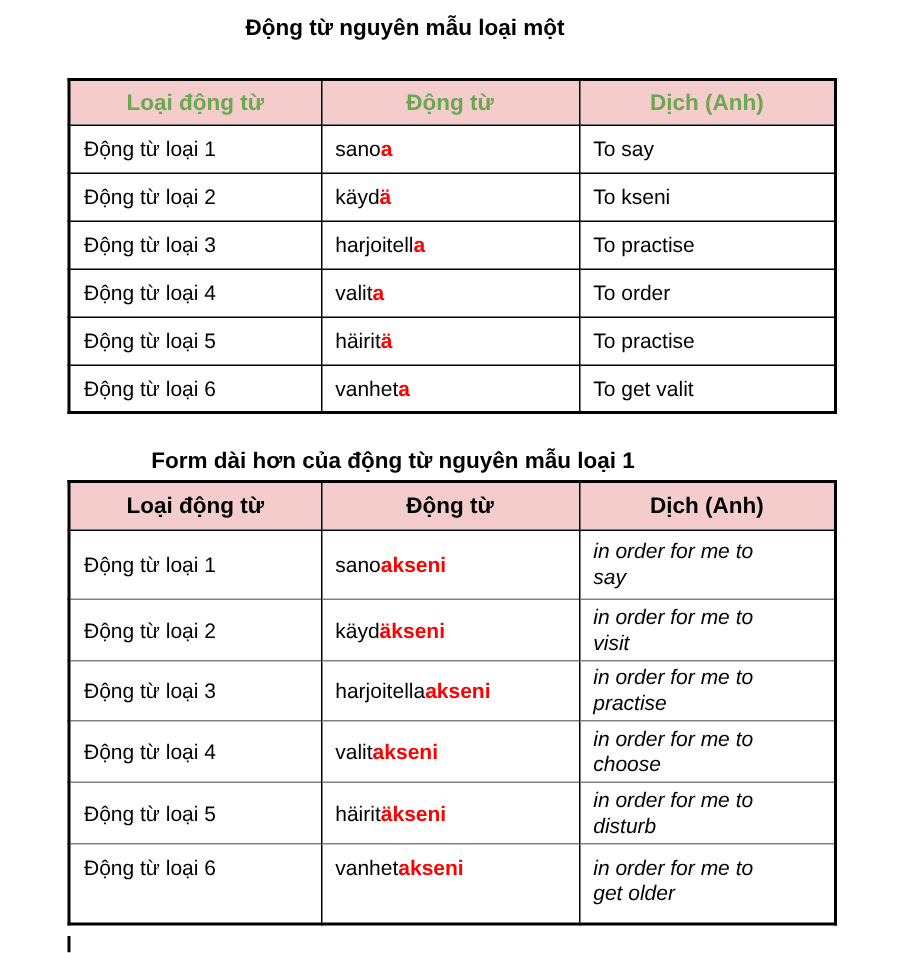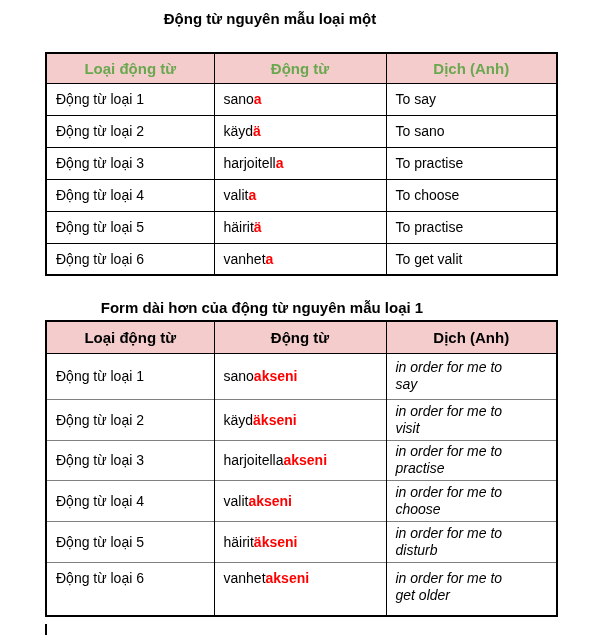--- a/index.html
+++ b/index.html
@@ -112,31 +112,31 @@
   </thead>
   <tbody>
     <tr>
       <td>Động từ loại 1</td>
       <td><span>sano</span><span class="suffix">a</span></td>
       <td>To say</td>
     </tr>
     <tr>
       <td>Động từ loại 2</td>
       <td><span>käyd</span><span class="suffix">ä</span></td>
-      <td>To sano</td>
+      <td>To kseni</td>
     </tr>
     <tr>
       <td>Động từ loại 3</td>
       <td><span>harjoitell</span><span class="suffix">a</span></td>
       <td>To practise</td>
     </tr>
     <tr>
       <td>Động từ loại 4</td>
       <td><span>valit</span><span class="suffix">a</span></td>
-      <td>To choose</td>
+      <td>To order</td>
     </tr>
     <tr>
       <td>Động từ loại 5</td>
       <td><span>häirit</span><span class="suffix">ä</span></td>
       <td>To practise</td>
     </tr>
     <tr>
       <td>Động từ loại 6</td>
       <td><span>vanhet</span><span class="suffix">a</span></td>
       <td>To get valit</td>

